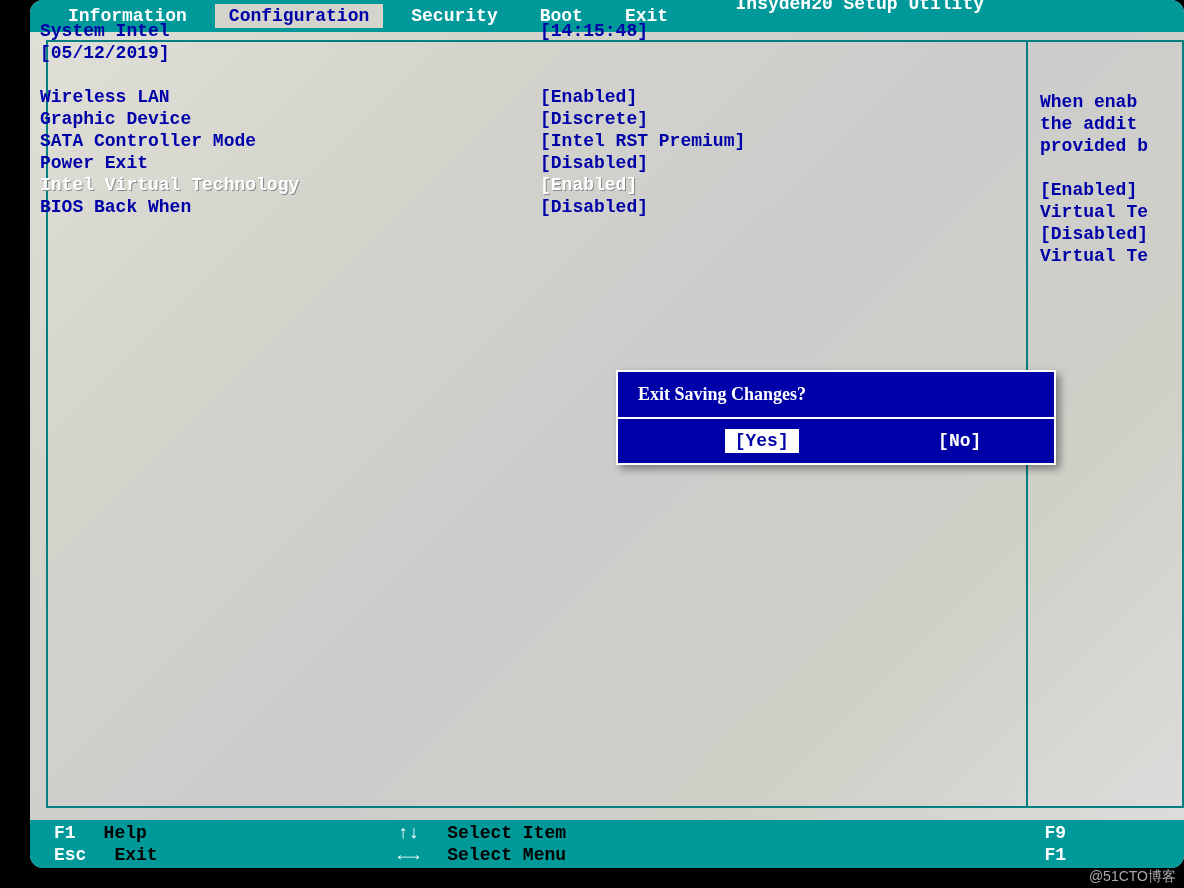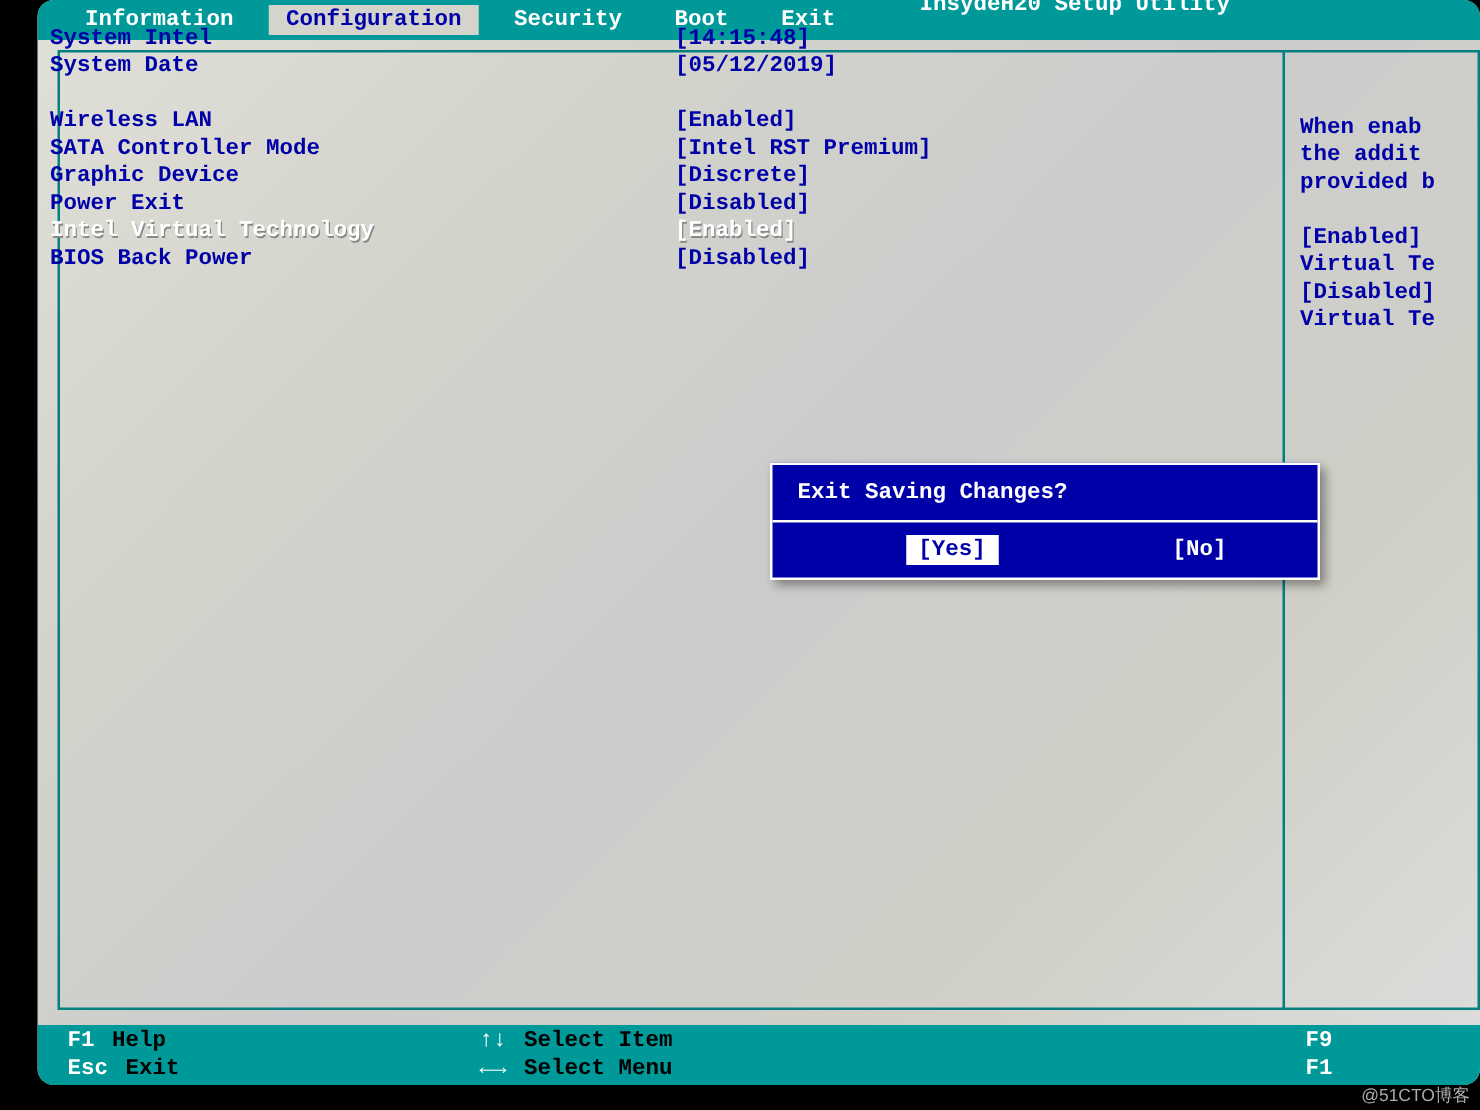--- a/index.html
+++ b/index.html
@@ -56,37 +56,37 @@
   }
   .right-panel .info-line { height: 22px; white-space: nowrap; color: #0000a8; }
   .dialog {
     position: absolute;
     left: 586px; top: 370px; width: 440px;
     background: #0000a8;
     border: 2px solid #ffffff;
     box-shadow: 4px 4px 8px rgba(0,0,0,0.4);
     color: #ffffff;
   }
-  .dialog-title { padding: 12px 20px; border-bottom: 2px solid #ffffff; }
+  .dialog-title { padding: 12px 20px; border-bottom: 2px solid #ffffff; font-family: Liberation Serif, serif; }
   .dialog-buttons { display: flex; justify-content: space-around; padding: 10px 20px; }
   .dialog-btn { padding: 2px 10px; margin-left: 44px; }
   .dialog-btn.selected { background: #ffffff; color: #0000a8; }
   .bottombar {
     position: absolute;
     left: 0; right: 0; bottom: 0; height: 48px;
     background: #009999;
     color: #ffffff;
     display: flex;
     align-items: flex-start;
     padding: 2px 24px;
   }
   .bottom-col { display: flex; flex-direction: column; margin-right: 80px; }
   .bottom-col.col2 { margin-left: 160px; }
   .bottom-col.col3 { margin-left: 200px; }
-  .bottom-row { display: flex; align-items: center; height: 22px; }
+  .bottom-row { display: flex; align-items: center; height: 22px; gap: 14px; }
   .key { color: #ffffff; margin-right: 14px; white-space: nowrap; }
   .action { color: #000000; white-space: nowrap; }
   .watermark {
     position: absolute;
     right: 8px; bottom: 2px;
     color: #aaa;
     font-size: 14px;
     font-family: sans-serif;
     font-weight: normal;
   }
@@ -111,46 +111,45 @@
   </div>
 
   <div class="content-frame"></div>
 
   <div class="left-panel">
     <div class="row">
       <span class="label">System Intel</span>
       <span class="value">[14:15:48]</span>
     </div>
     <div class="row">
-      <span class="label">System Date</span>
       <span class="value">[05/12/2019]</span>
     </div>
     <div class="row"></div>
     <div class="row">
       <span class="label">Wireless LAN</span>
       <span class="value">[Enabled]</span>
     </div>
     <div class="row">
+      <span class="label">Graphic Device</span>
+      <span class="value">[Discrete]</span>
+    </div>
+    <div class="row">
       <span class="label">SATA Controller Mode</span>
       <span class="value">[Intel RST Premium]</span>
-    </div>
-    <div class="row">
-      <span class="label">Graphic Device</span>
-      <span class="value">[Discrete]</span>
     </div>
     <div class="row">
       <span class="label">Power Exit</span>
       <span class="value">[Disabled]</span>
     </div>
     <div class="row selected">
       <span class="label">Intel Virtual Technology</span>
       <span class="value">[Enabled]</span>
     </div>
     <div class="row">
-      <span class="label">BIOS Back Power</span>
+      <span class="label">BIOS Back When</span>
       <span class="value">[Disabled]</span>
     </div>
   </div>
 
   <div class="divider"></div>
 
   <div class="right-panel">
     <div class="info-line"></div>
     <div class="info-line">When enab</div>
     <div class="info-line">the addit</div>

